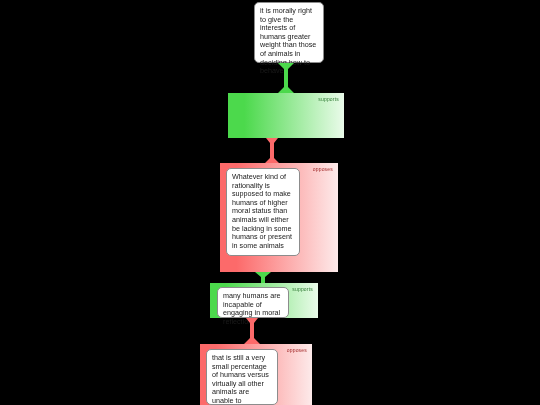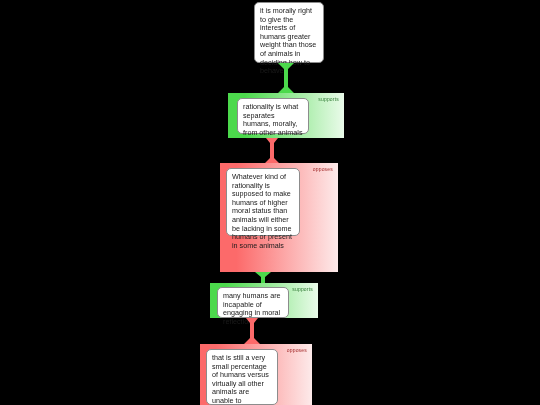--- a/index.html
+++ b/index.html
@@ -80,32 +80,31 @@
 
   <div class="connector" style="left:276px; top:63px;">
     <svg width="20" height="30" viewBox="0 0 20 30">
       <path d="M2,0 L18,0 L12,6 L12,24 L18,30 L2,30 L8,24 L8,6 Z" fill="#4cd94c"></path>
     </svg>
   </div>
 
   <div class="panel supports" style="left:228px; top:93px; width:116px; height:45px;">
     <span class="badge">supports</span>
   </div>
-  <div class="claim" style="left:237px; top:98px; width:72px; height:36px;">rationality is what separates humans, morally, from other animals</div>
 
   <div class="connector" style="left:262px; top:138px;">
     <svg width="20" height="26" viewBox="0 0 20 26">
       <path d="M2,26 L18,26 L12,20 L12,5 L16,0 L4,0 L8,5 L8,20 Z" fill="#fc6a6a"></path>
     </svg>
   </div>
 
   <div class="panel opposes" style="left:220px; top:163px; width:118px; height:109px;">
     <span class="badge">opposes</span>
   </div>
-  <div class="claim" style="left:226px; top:168px; width:74px; height:68px;">Whatever kind of rationality is supposed to make humans of higher moral status than animals will either be lacking in some humans or present in some animals</div>
+  <div class="claim" style="left:226px; top:168px; width:74px; height:88px;">Whatever kind of rationality is supposed to make humans of higher moral status than animals will either be lacking in some humans or present in some animals</div>
 
   <div class="connector" style="left:253px; top:272px;">
     <svg width="20" height="22" viewBox="0 0 20 22">
       <path d="M2,0 L18,0 L12,5 L12,17 L18,22 L2,22 L8,17 L8,5 Z" fill="#4cd94c"></path>
     </svg>
   </div>
 
   <div class="panel supports" style="left:210px; top:283px; width:108px; height:35px;">
     <span class="badge">supports</span>
   </div>

